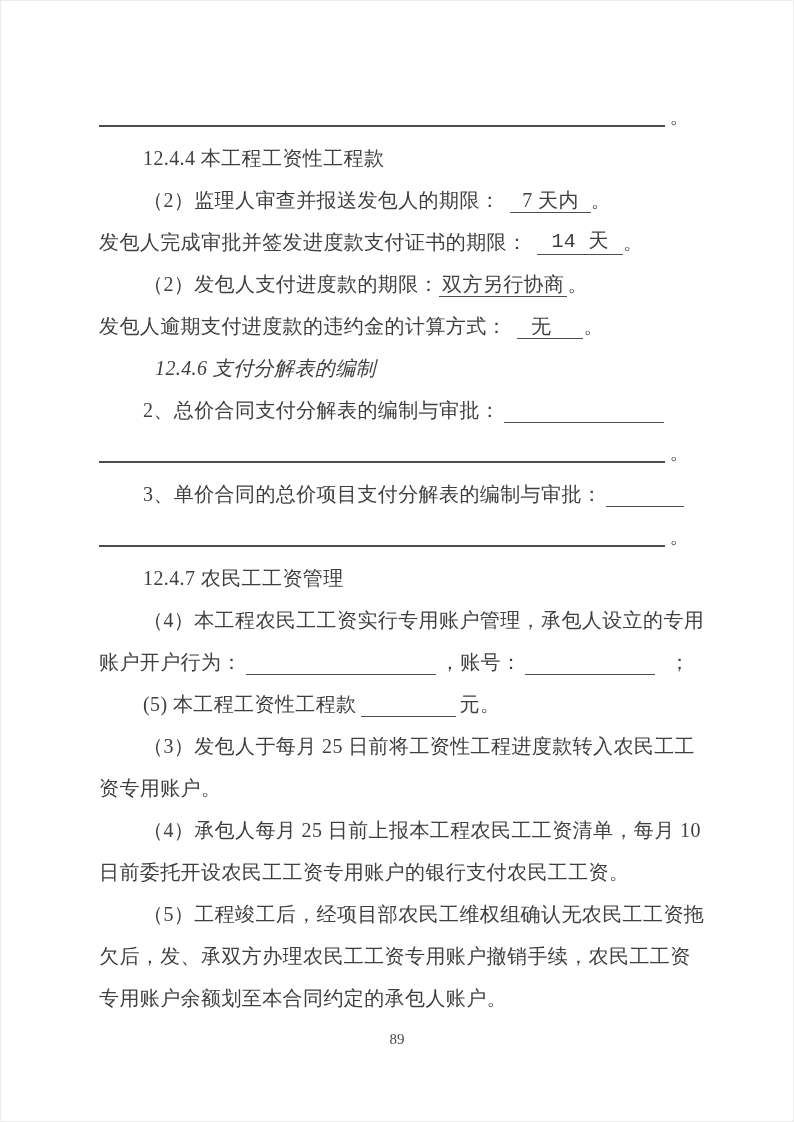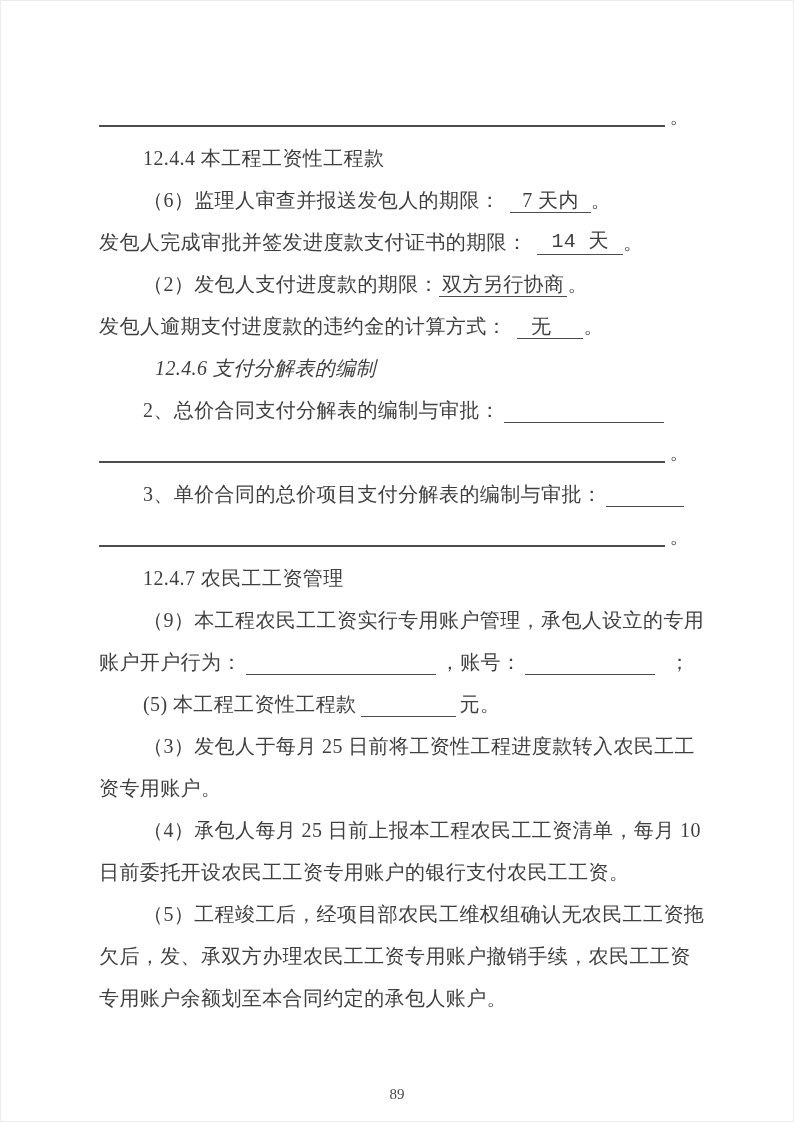--- a/index.html
+++ b/index.html
@@ -55,21 +55,21 @@
   .rule{
     flex:1;
     height:22px;
     border-bottom:2px solid #4d4d4d;
     margin-right:5px;
   }
   .rule-punct{font-size:20px;line-height:26px;}
   .sp{display:inline-block;width:10px;}
   .page-number{
     position:absolute;
-    left:0;right:0;top:1086px;
+    left:0;right:0;top:1031px;
     text-align:center;
     font-size:15px;
     color:#4a4a4a;
   }
 </style>
 </head>
 <body>
 
 <div class="page">
   <div class="content">
@@ -77,21 +77,21 @@
     <div class="line rule-row">
       <div class="rule"></div>
       <span class="rule-punct">。</span>
     </div>
 
     <div class="line ind">
       <span>12.4.4 本工程工资性工程款</span>
     </div>
 
     <div class="line ind">
-      <span>（6）监理人审查并报送发包人的期限：</span><span class="sp"></span><span class="filled pad-a">7 天内</span><span>。</span>
+      <span>（2）监理人审查并报送发包人的期限：</span><span class="sp"></span><span class="filled pad-a">7 天内</span><span>。</span>
     </div>
 
     <div class="line">
       <span>发包人完成审批并签发进度款支付证书的期限：</span><span class="sp"></span><span class="filled pad-b">14 天</span><span>。</span>
     </div>
 
     <div class="line ind">
       <span>（2）发包人支付进度款的期限：</span><span class="filled pad-c">双方另行协商</span><span>。</span>
     </div>
 
@@ -119,21 +119,21 @@
     <div class="line rule-row">
       <div class="rule"></div>
       <span class="rule-punct">。</span>
     </div>
 
     <div class="line ind">
       <span>12.4.7 农民工工资管理</span>
     </div>
 
     <div class="line ind">
-      <span>（9）本工程农民工工资实行专用账户管理，承包人设立的专用</span>
+      <span>（4）本工程农民工工资实行专用账户管理，承包人设立的专用</span>
     </div>
 
     <div class="line">
       <span>账户开户行为：</span><span class="blank b-190"></span><span>，账号：</span><span class="blank b-130"></span><span class="sp"></span><span>；</span>
     </div>
 
     <div class="line ind">
       <span>(5) 本工程工资性工程款</span><span class="blank b-95"></span><span>元。</span>
     </div>
 

